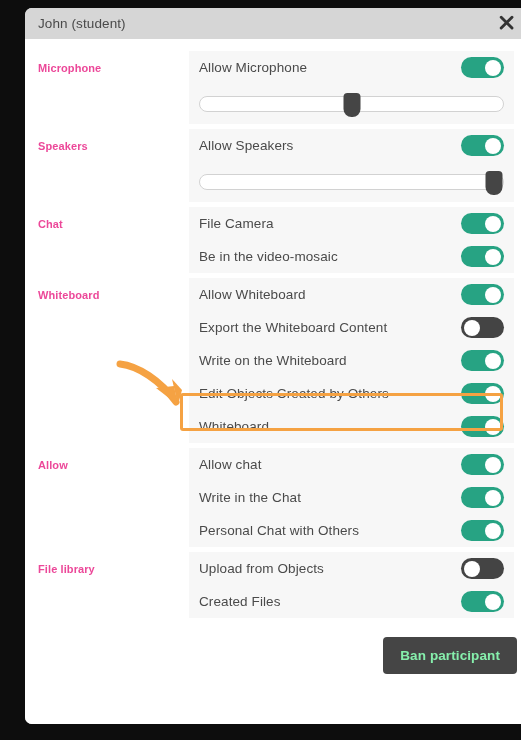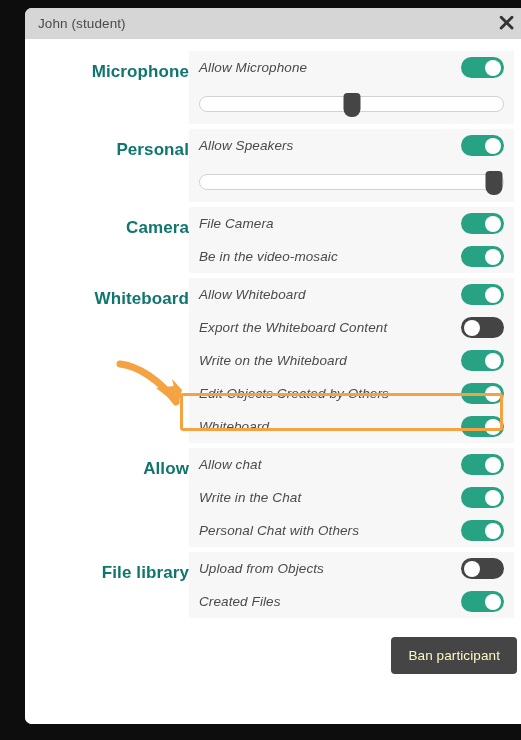--- a/index.html
+++ b/index.html
@@ -76,41 +76,39 @@
     width: 100%;
   }
 
   .section {
     display: flex;
     align-items: flex-start;
     margin-bottom: 5px;
   }
   .section-label {
     flex: 0 0 164px;
-    font-size: 17px;
+    font-size: 11px;
     font-weight: bold;
-    color: #0f766e;
+    color: #ec4899;
     padding-left: 13px;
     padding-top: 11px;
     letter-spacing: .1px;
     white-space: nowrap;
-    text-align: right;
   }
   .section-panel {
     flex: 0 0 325px;
     background: #f7f7f7;
     padding: 0 10px;
   }
 
   .row {
     height: 33px;
     display: flex;
     align-items: center;
     justify-content: space-between;
-    font-style: italic;
   }
   .row-label {
     font-size: 13.5px;
     color: #4a4a4a;
     letter-spacing: .1px;
     white-space: nowrap;
   }
 
   
   .toggle {
@@ -160,23 +158,23 @@
   }
 
   
   .footer {
     display: flex;
     justify-content: flex-end;
     padding: 14px 10px 0 0;
   }
   .ban-btn {
     background: #454545;
-    color: #fef9c3;
+    color: #86efac;
     font-size: 13.5px;
-    font-weight: normal;
+    font-weight: bold;
     border: none;
     border-radius: 4px;
     padding: 11px 17px;
     cursor: pointer;
     font-family: "Liberation Sans", sans-serif;
     letter-spacing: .1px;
   }
 
   
   .highlight-box {
@@ -228,37 +226,37 @@
                 </div>
               </div>
               <div class="slider-row">
                 <div class="slider">
                   <div class="handle" style="left: 50%;"></div>
                 </div>
               </div>
             </div>
           </div>
           <div class="section">
-            <div class="section-label">Personal</div>
+            <div class="section-label">Speakers</div>
             <div class="section-panel">
               <div class="row">
                 <span class="row-label">Allow Speakers</span>
                 <div class="toggle on">
                   <div class="knob"></div>
                 </div>
               </div>
               <div class="slider-row">
                 <div class="slider">
                   <div class="handle" style="left: 97%;"></div>
                 </div>
               </div>
             </div>
           </div>
           <div class="section">
-            <div class="section-label">Camera</div>
+            <div class="section-label">Chat</div>
             <div class="section-panel">
               <div class="row">
                 <span class="row-label">File Camera</span>
                 <div class="toggle on">
                   <div class="knob"></div>
                 </div>
               </div>
               <div class="row">
                 <span class="row-label">Be in the video-mosaic</span>
                 <div class="toggle on">

